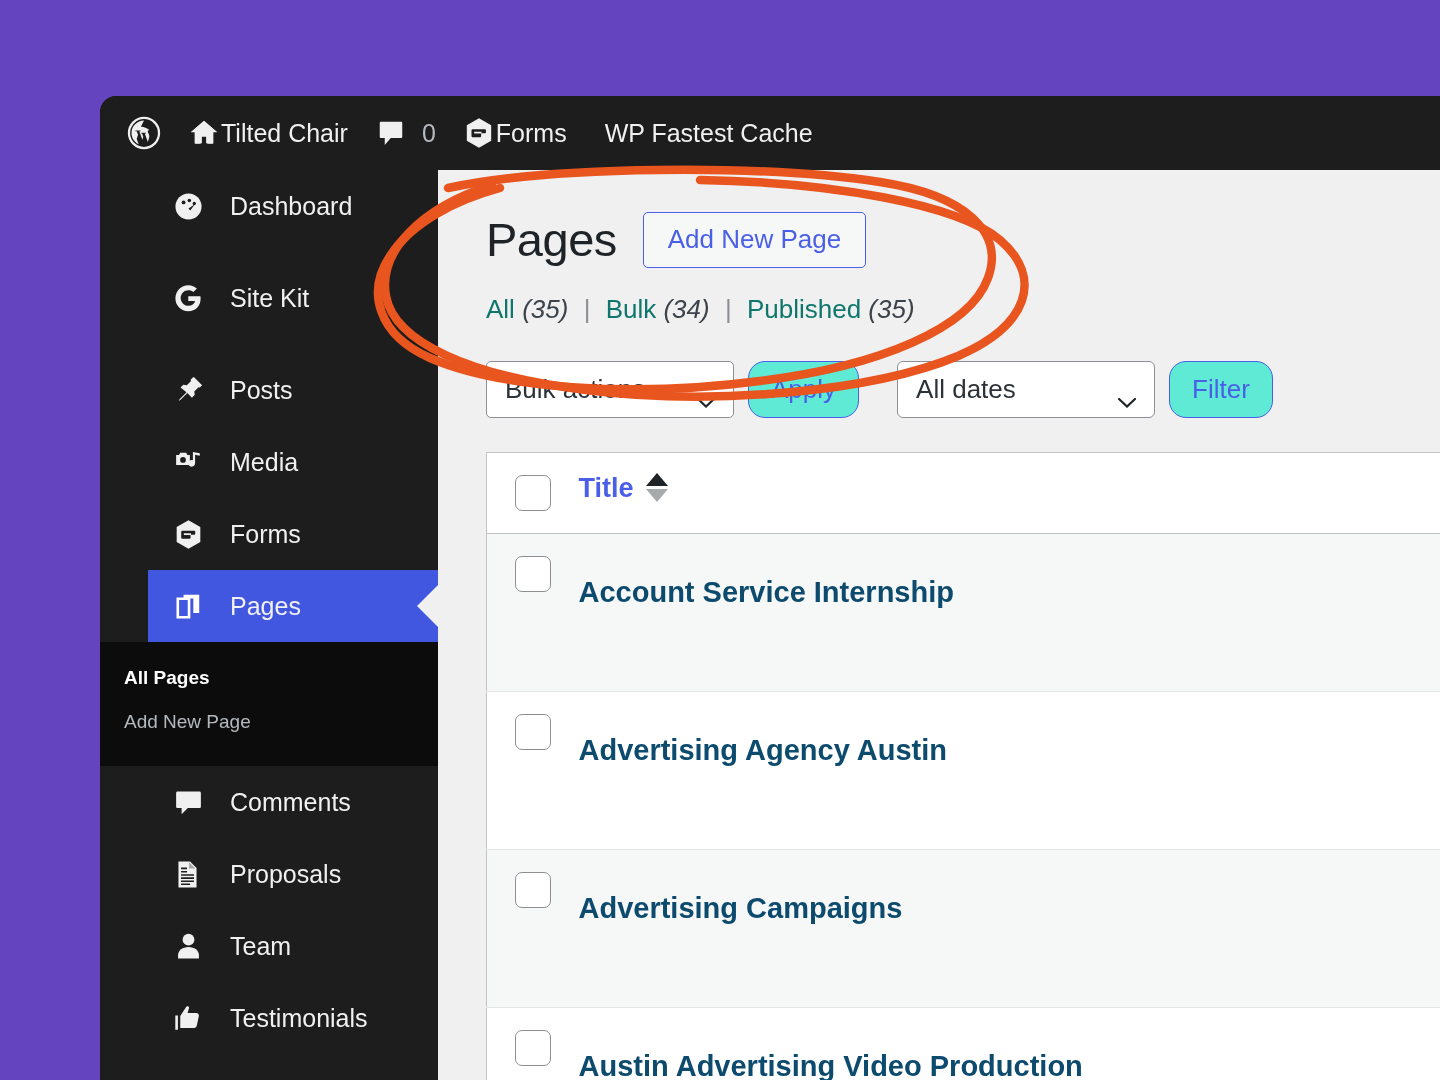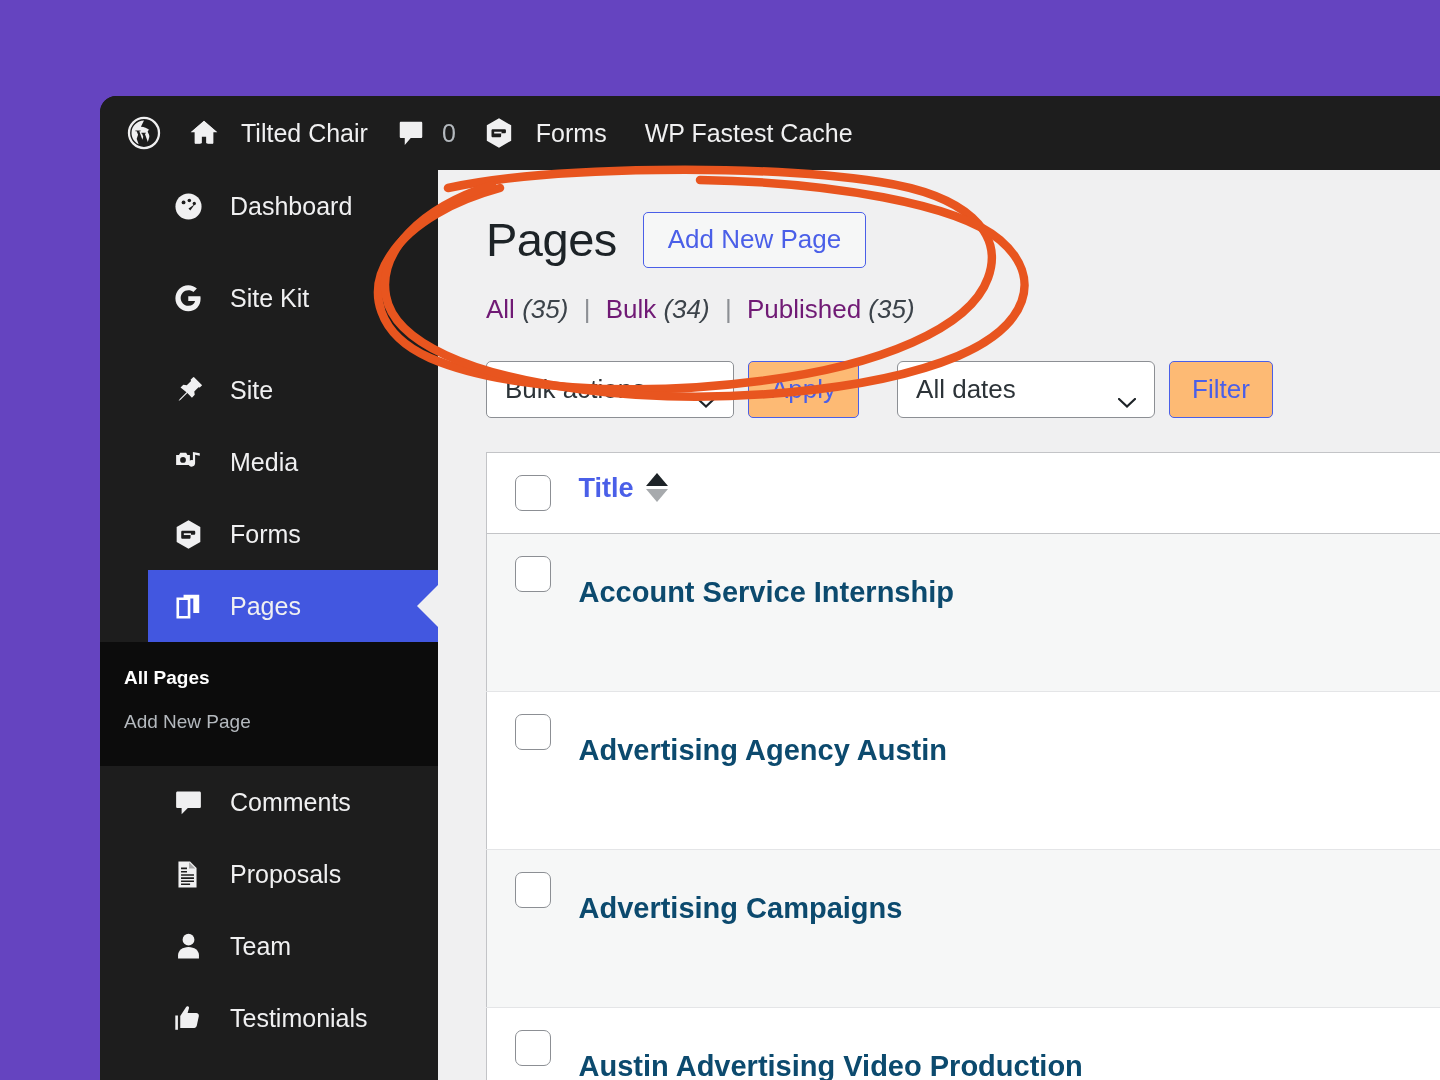--- a/index.html
+++ b/index.html
@@ -43,21 +43,21 @@
   }
   .ab-item {
     display: flex;
     align-items: center;
     height: 74px;
     padding: 0 13px;
     color: #f0f0f1;
     font-size: 25px;
     white-space: nowrap;
   }
-  .ab-item .lbl { margin-left: 20px; }
+  .ab-item .lbl { margin-left: 0; }
   .ab-item.no-gap .lbl { margin-left: 14px; }
   .ab-icon {
     display: inline-flex;
     align-items: center;
     justify-content: center;
     width: 34px;
     height: 34px;
     flex: none;
   }
   .ab-count { color: #b4b9be; font-size: 25px; margin-left: 14px; }
@@ -151,21 +151,21 @@
     font-family: "Liberation Sans", sans-serif;
     cursor: pointer;
     line-height: 1.15;
   }
 
   .subsubsub {
     padding: 26px 0 0 48px;
     font-size: 26px;
     color: #50575e;
   }
-  .subsubsub a { color: #701a75; text-decoration: none; }
+  .subsubsub a { color: #0f766e; text-decoration: none; }
   .subsubsub .cnt { color: #3c434a; font-style: italic; }
   .subsubsub .sep { color: #8c8f94; margin: 0 8px; }
 
   .tablenav {
     display: flex;
     align-items: center;
     padding: 36px 0 0 48px;
   }
   .select-box {
     position: relative;
@@ -185,23 +185,23 @@
   .chev {
     position: absolute;
     right: 18px;
     top: 50%;
     margin-top: -5px;
     width: 18px; height: 10px;
   }
   .btn-sec {
     margin-left: 14px;
     border: 1.5px solid #4a5fe8;
-    border-radius: 5px;
+    border-radius: 17px;
     color: #4a5fe8;
-    background: #fdba74;
+    background: #5eead4;
     font-size: 26px;
     height: 57px;
     padding: 0 22px;
     font-family: "Liberation Sans", sans-serif;
     cursor: pointer;
   }
   .gap-lg { width: 38px; }
 
   
   .wp-table {
@@ -364,21 +364,21 @@
       <span class="mi-label">Site Kit</span>
     </div>
     <div class="menu-sep"></div>
 
     <div class="menu-item">
       <span class="mi-icon">
         <svg width="33" height="33" viewBox="0 0 24 24">
           <path fill="#f0f0f1" d="M15.9 2.2l6 6-1.7 1.7-.9-.35-3.1 3.1.35 2.5-2.05 2.05-3.35-3.35-4.9 4.9-1.5.9.9-1.5 4.9-4.9L6.2 9.9l2.05-2.05 2.5.35 3.1-3.1-.35-.9 1.7-1.7z"></path>
         </svg>
       </span>
-      <span class="mi-label">Site</span>
+      <span class="mi-label">Posts</span>
     </div>
 
     <div class="menu-item">
       <span class="mi-icon">
         <svg width="33" height="33" viewBox="0 0 24 24">
           <path fill="#f0f0f1" d="M3 6.5h2.1l.9-1.6h4.3l.9 1.6H13v7.3H3V6.5z"></path>
           <circle cx="8" cy="10.1" r="2.1" fill="#1d1d1d"></circle>
           <path fill="#f0f0f1" d="M15.2 4.3l5 1v1.7l-3.4-.7v6.3c0 1.35-1.1 2.45-2.45 2.45S11.9 14 11.9 12.65s1.1-2.45 2.45-2.45c.3 0 .6.05.85.15V4.3z"></path>
           <path fill="#f0f0f1" d="M4.3 15.3h7v1.5h-7z" opacity="0"></path>
         </svg>

